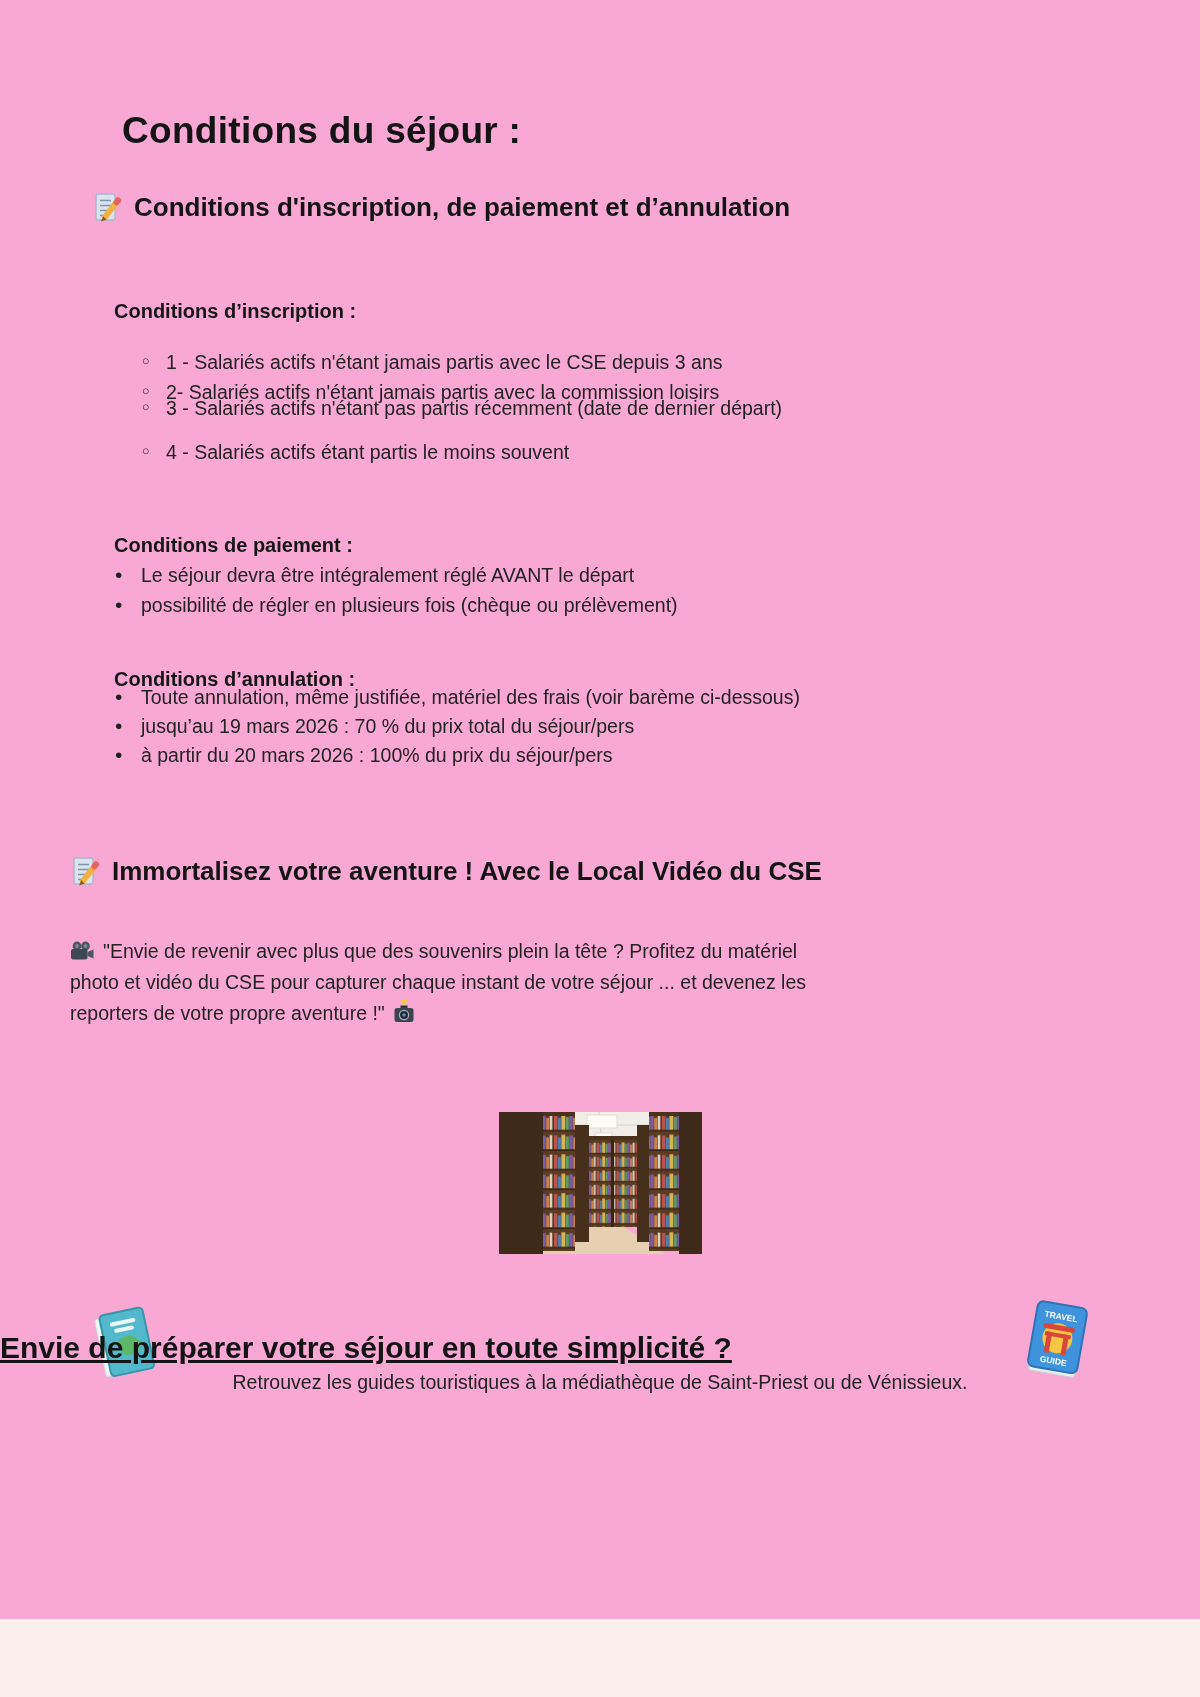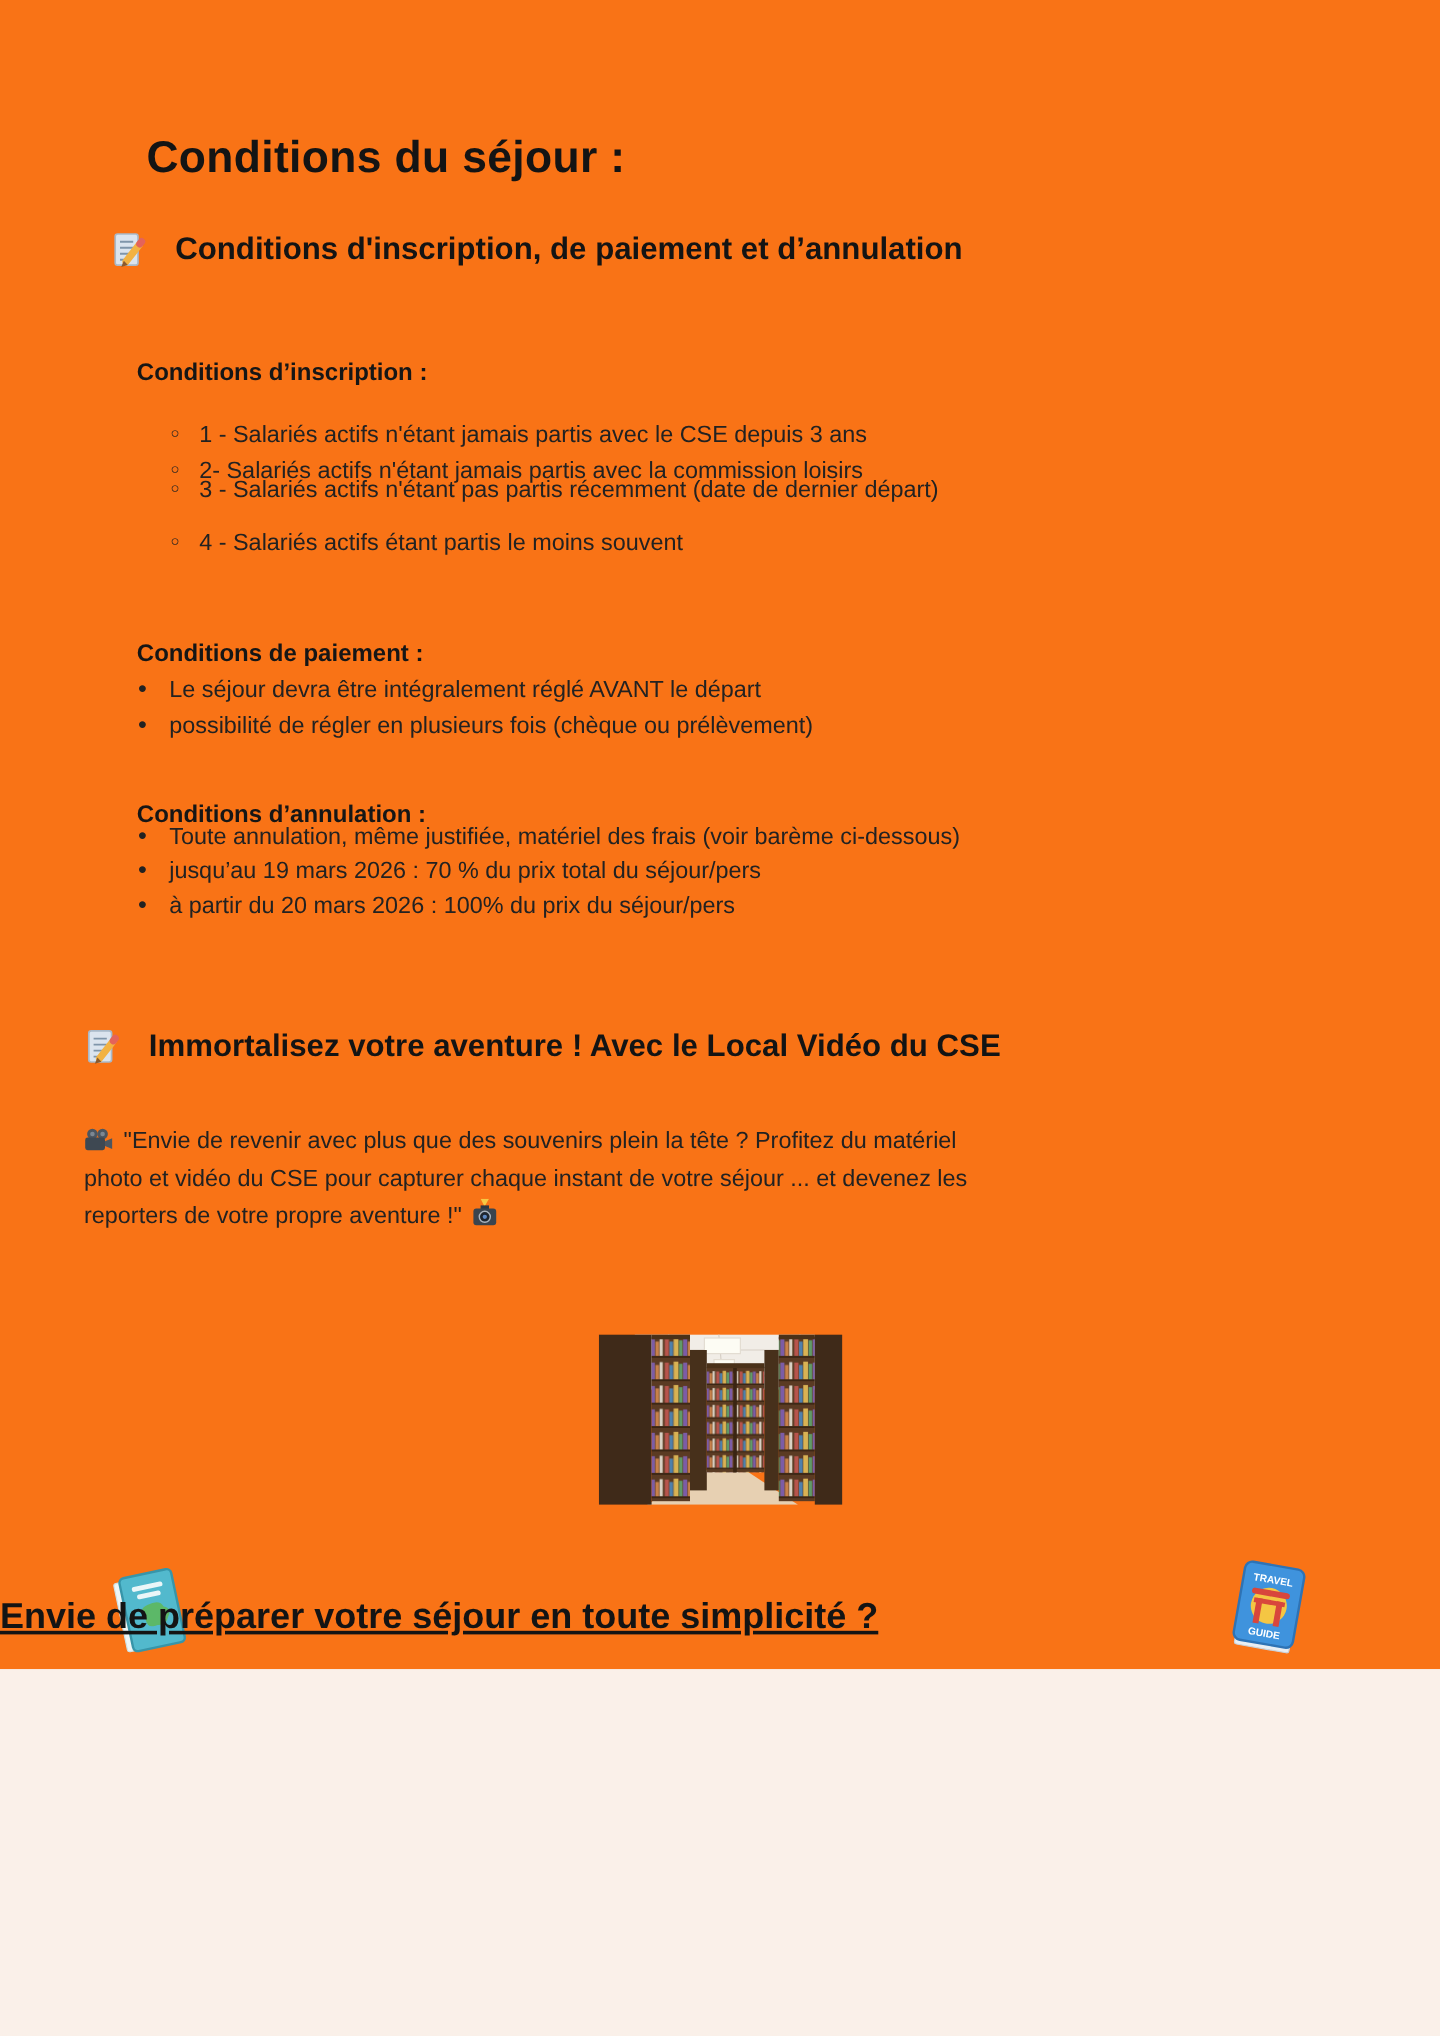--- a/index.html
+++ b/index.html
@@ -1,26 +1,26 @@
 <!DOCTYPE html>
 <html lang="fr"><head>
 <meta charset="utf-8">
 <style>
   html,body { margin:0; padding:0; background:#faf0e9; }
   .page {
-    position:relative; width:1200px; height:1391px;
-    background:#f97316; overflow:hidden;
+    position:relative; width:1200px; height:1619px;
+    background:#f9a8d4; overflow:hidden;
     font-family:"Liberation Sans", sans-serif; color:#1e1e1e;
   }
   .page-title {
     position:absolute; left:122px; top:110px; margin:0;
     font-size:37px; font-weight:800; letter-spacing:.3px; color:#141414;
   }
   .sec-header {
-    position:absolute; display:flex; align-items:center; gap:24px;
+    position:absolute; display:flex; align-items:flex-start; gap:12px;
     font-size:26px; font-weight:800; color:#141414; white-space:nowrap;
   }
   .sec-header.h1 { left:92px;  top:192px; }
   .sec-header.h2 { left:70px;  top:856px; }
   .sec-icon { flex:0 0 auto; display:block; }
   .subhead {
     position:absolute; left:98px; margin:16px;
     font-size:20px; font-weight:800; color:#161616; white-space:nowrap;
   }
   .subhead.s1 { top:284px; }
@@ -179,20 +179,21 @@
 
   <svg class="book-icon left" width="56" height="70" viewBox="0 0 56 70">
     <rect x="2" y="6" width="8" height="58" rx="2" fill="#eef6f7" stroke="#cfe2e6"></rect>
     <rect x="7" y="3" width="44" height="62" rx="4" fill="#52b9cd" stroke="#3795a9" stroke-width="2"></rect>
     <rect x="16" y="12" width="26" height="4" rx="2" fill="#eaf6f8"></rect>
     <rect x="19" y="19" width="20" height="4" rx="2" fill="#eaf6f8"></rect>
     <path d="M22 40 q-5 -9 4 -11 q11 -3 13 4 q7 3 2 9 q-3 7 -10 5 q-9 2 -9 -7 z" fill="#5cb868"></path>
   </svg>
 
   <h2 class="guides-heading">Envie de préparer votre séjour en toute simplicité ?</h2>
+  <p class="guides-subtitle">Retrouvez les guides touristiques à la médiathèque de Saint-Priest ou de Vénissieux.</p>
 
   <svg class="book-icon right" width="64" height="80" viewBox="0 0 64 80">
     <rect x="10" y="66" width="46" height="8" rx="2" fill="#e9eef3" stroke="#c9d3dc"></rect>
     <rect x="8" y="4" width="50" height="66" rx="6" fill="#3f93dd" stroke="#2e73b5" stroke-width="2"></rect>
     <circle cx="33" cy="38" r="15" fill="#f4c643"></circle>
     <rect x="17" y="25" width="32" height="5" rx="2.5" fill="#d8463c"></rect>
     <rect x="20" y="33" width="26" height="4" fill="#d8463c"></rect>
     <rect x="22" y="33" width="5" height="21" fill="#d8463c"></rect>
     <rect x="39" y="33" width="5" height="21" fill="#d8463c"></rect>
     <text x="33" y="19" text-anchor="middle" font-size="8.5" font-weight="bold" fill="#ffffff">TRAVEL</text>

